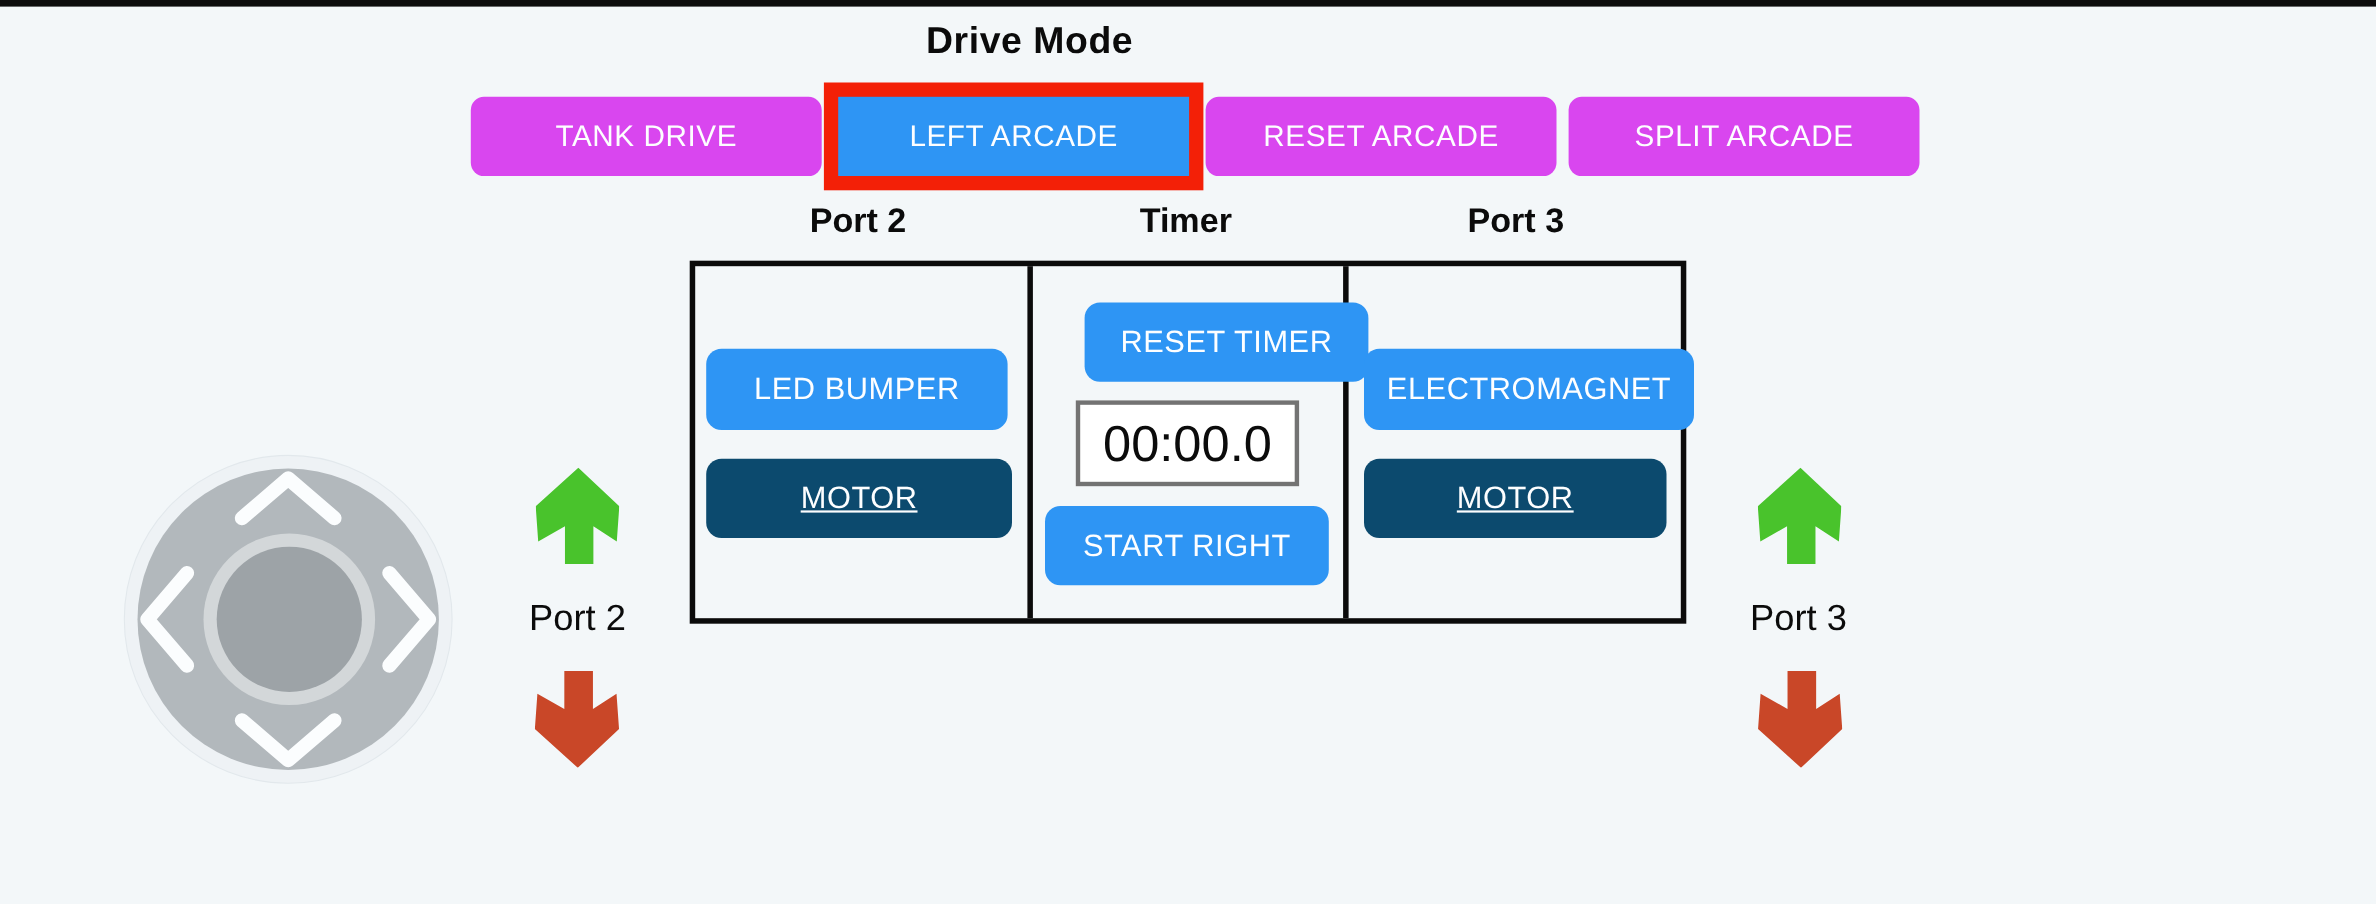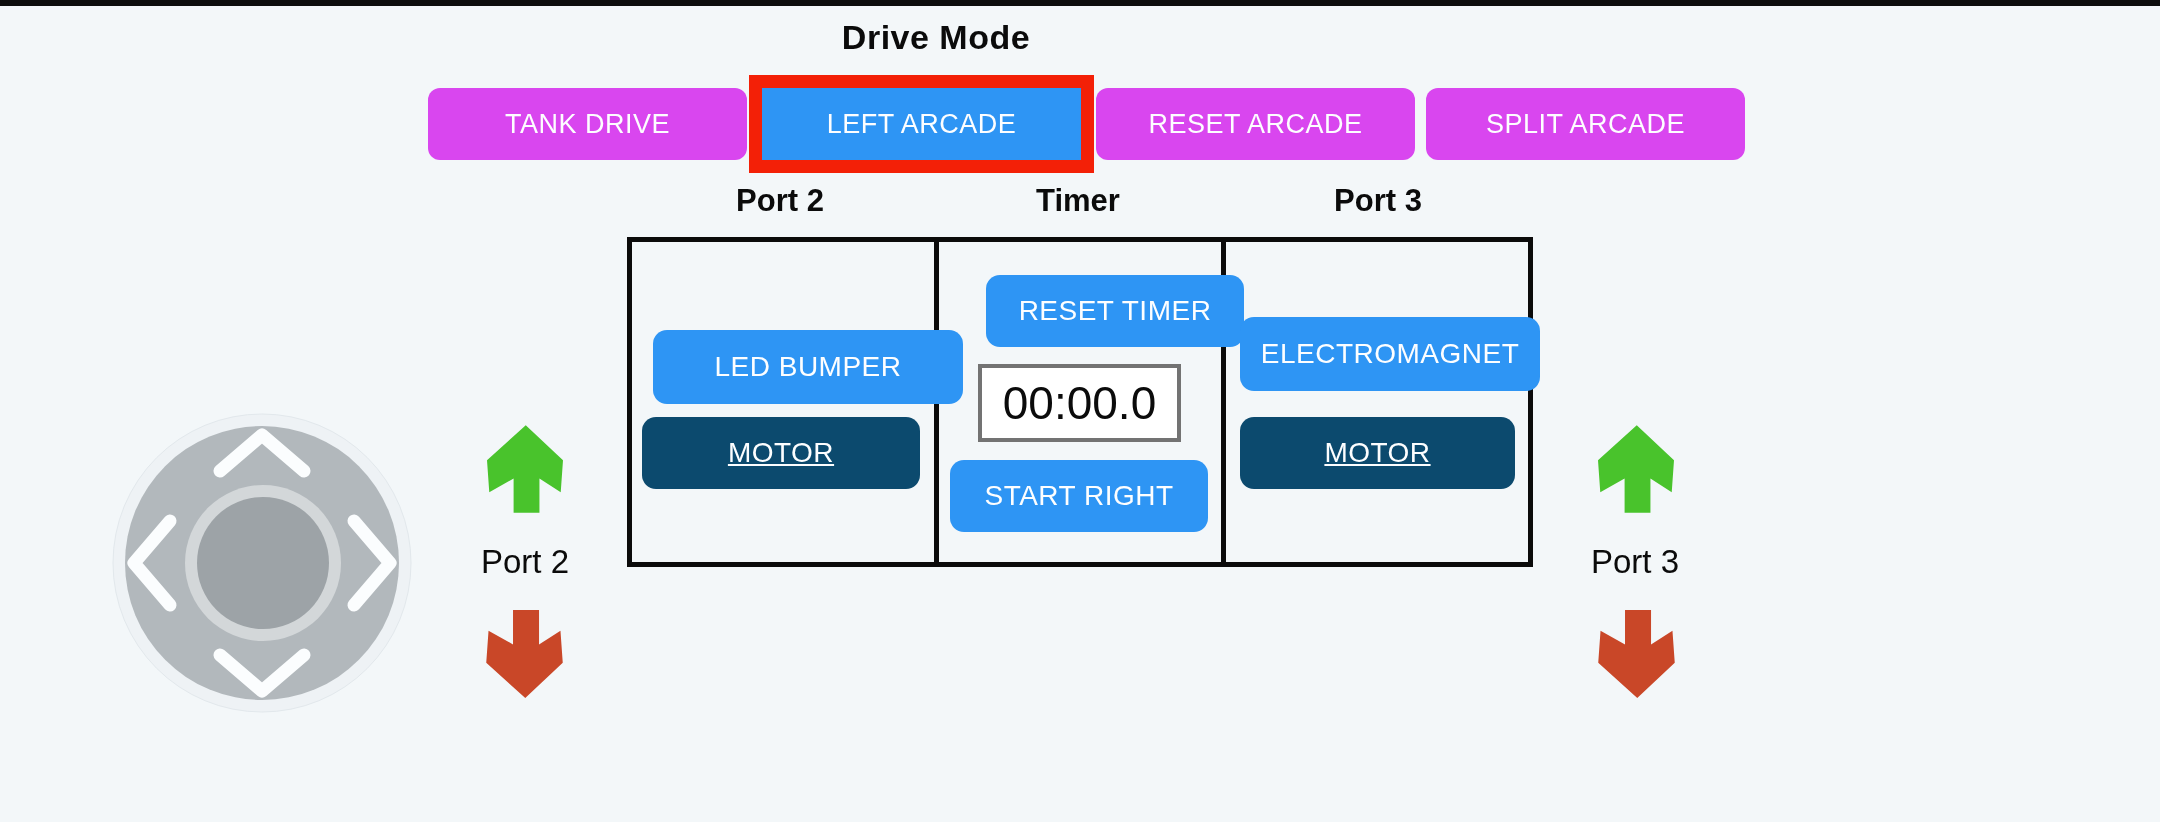--- a/index.html
+++ b/index.html
@@ -77,21 +77,21 @@
     border: none; outline: none;
     border-radius: 14px;
     color: #fdfeff;
     font-family: "Liberation Sans", sans-serif;
     font-size: 28px; letter-spacing: 0.5px;
     cursor: pointer;
   }
   .btn-bright { background: #2e95f4; }
   .btn-light  { background: #0c4a6e; text-decoration: underline; }
 
-  .btn-led        { left: 10px;  top: 88px;  width: 310px; height: 74px; margin-left: 11px; }
+  .btn-led        { left: 10px;  top: 75px;  width: 274px; height: 74px; }
   .btn-motor-l    { left: 10px;  top: 175px; width: 278px; height: 72px; }
   .btn-reset      { left: 318px; top: 33px;  width: 258px; height: 72px; margin-left: 36px; }
   .btn-start      { left: 318px; top: 218px; width: 258px; height: 72px; }
   .btn-magnet     { left: 608px; top: 75px;  width: 300px; height: 74px; }
   .btn-motor-r    { left: 608px; top: 175px; width: 275px; height: 72px; }
 
   .timer-display {
     position: absolute; left: 346px; top: 122px;
     width: 203px; height: 78px;
     background: #ffffff;

